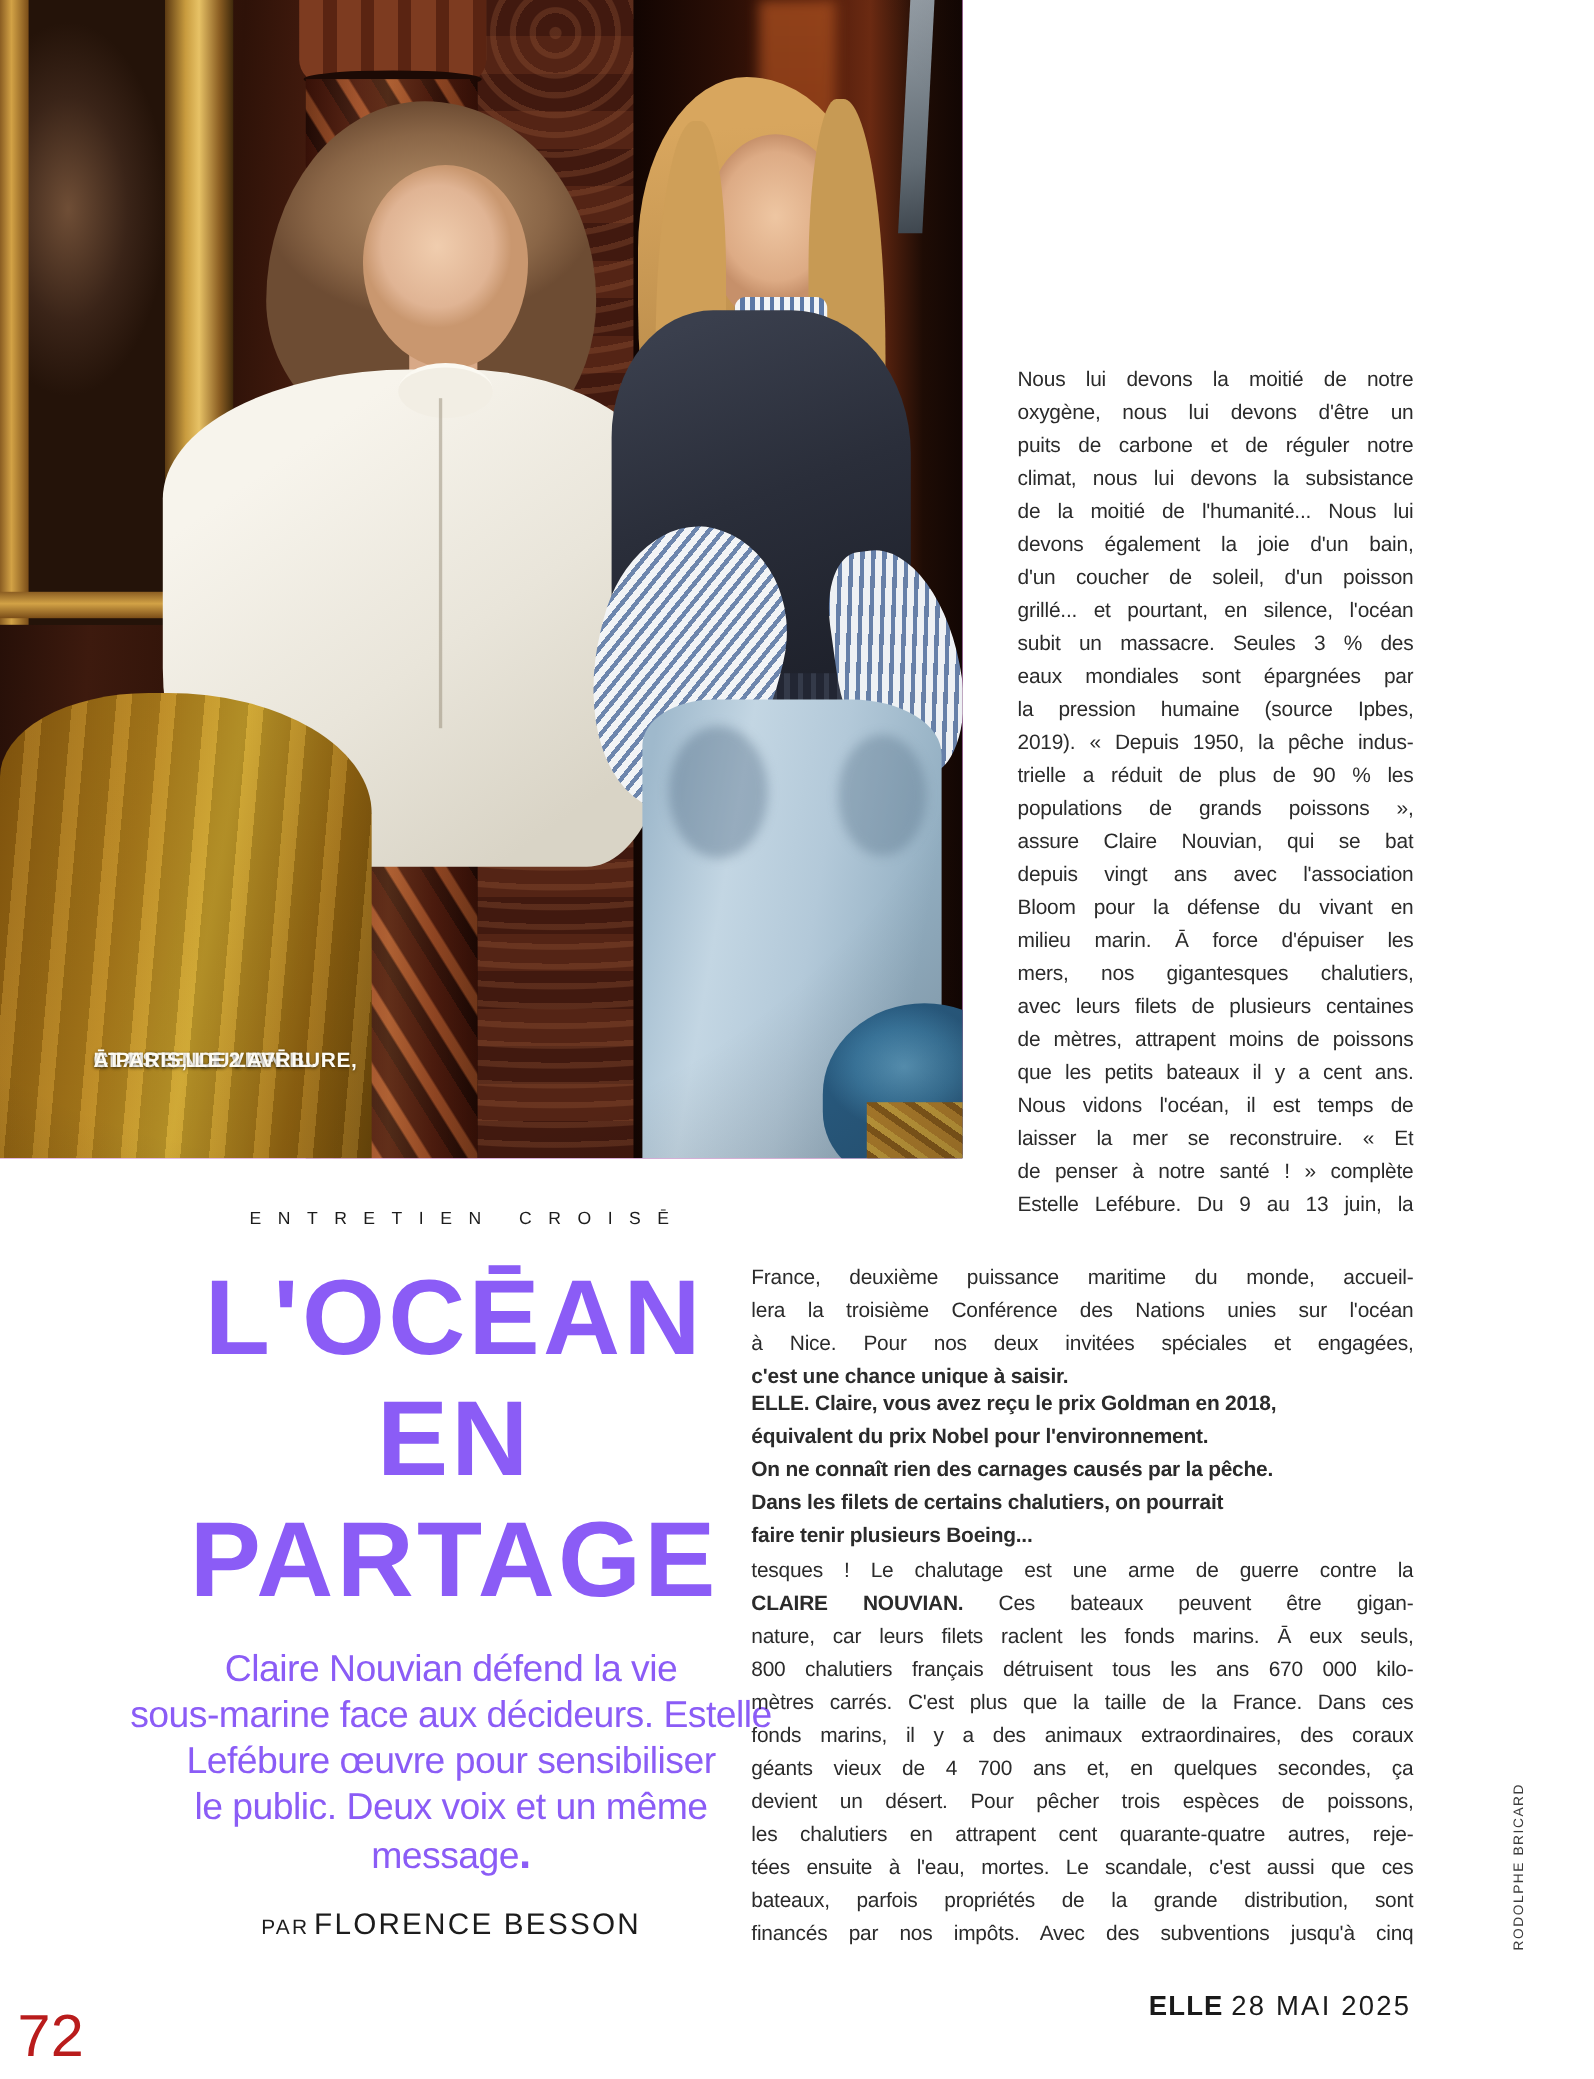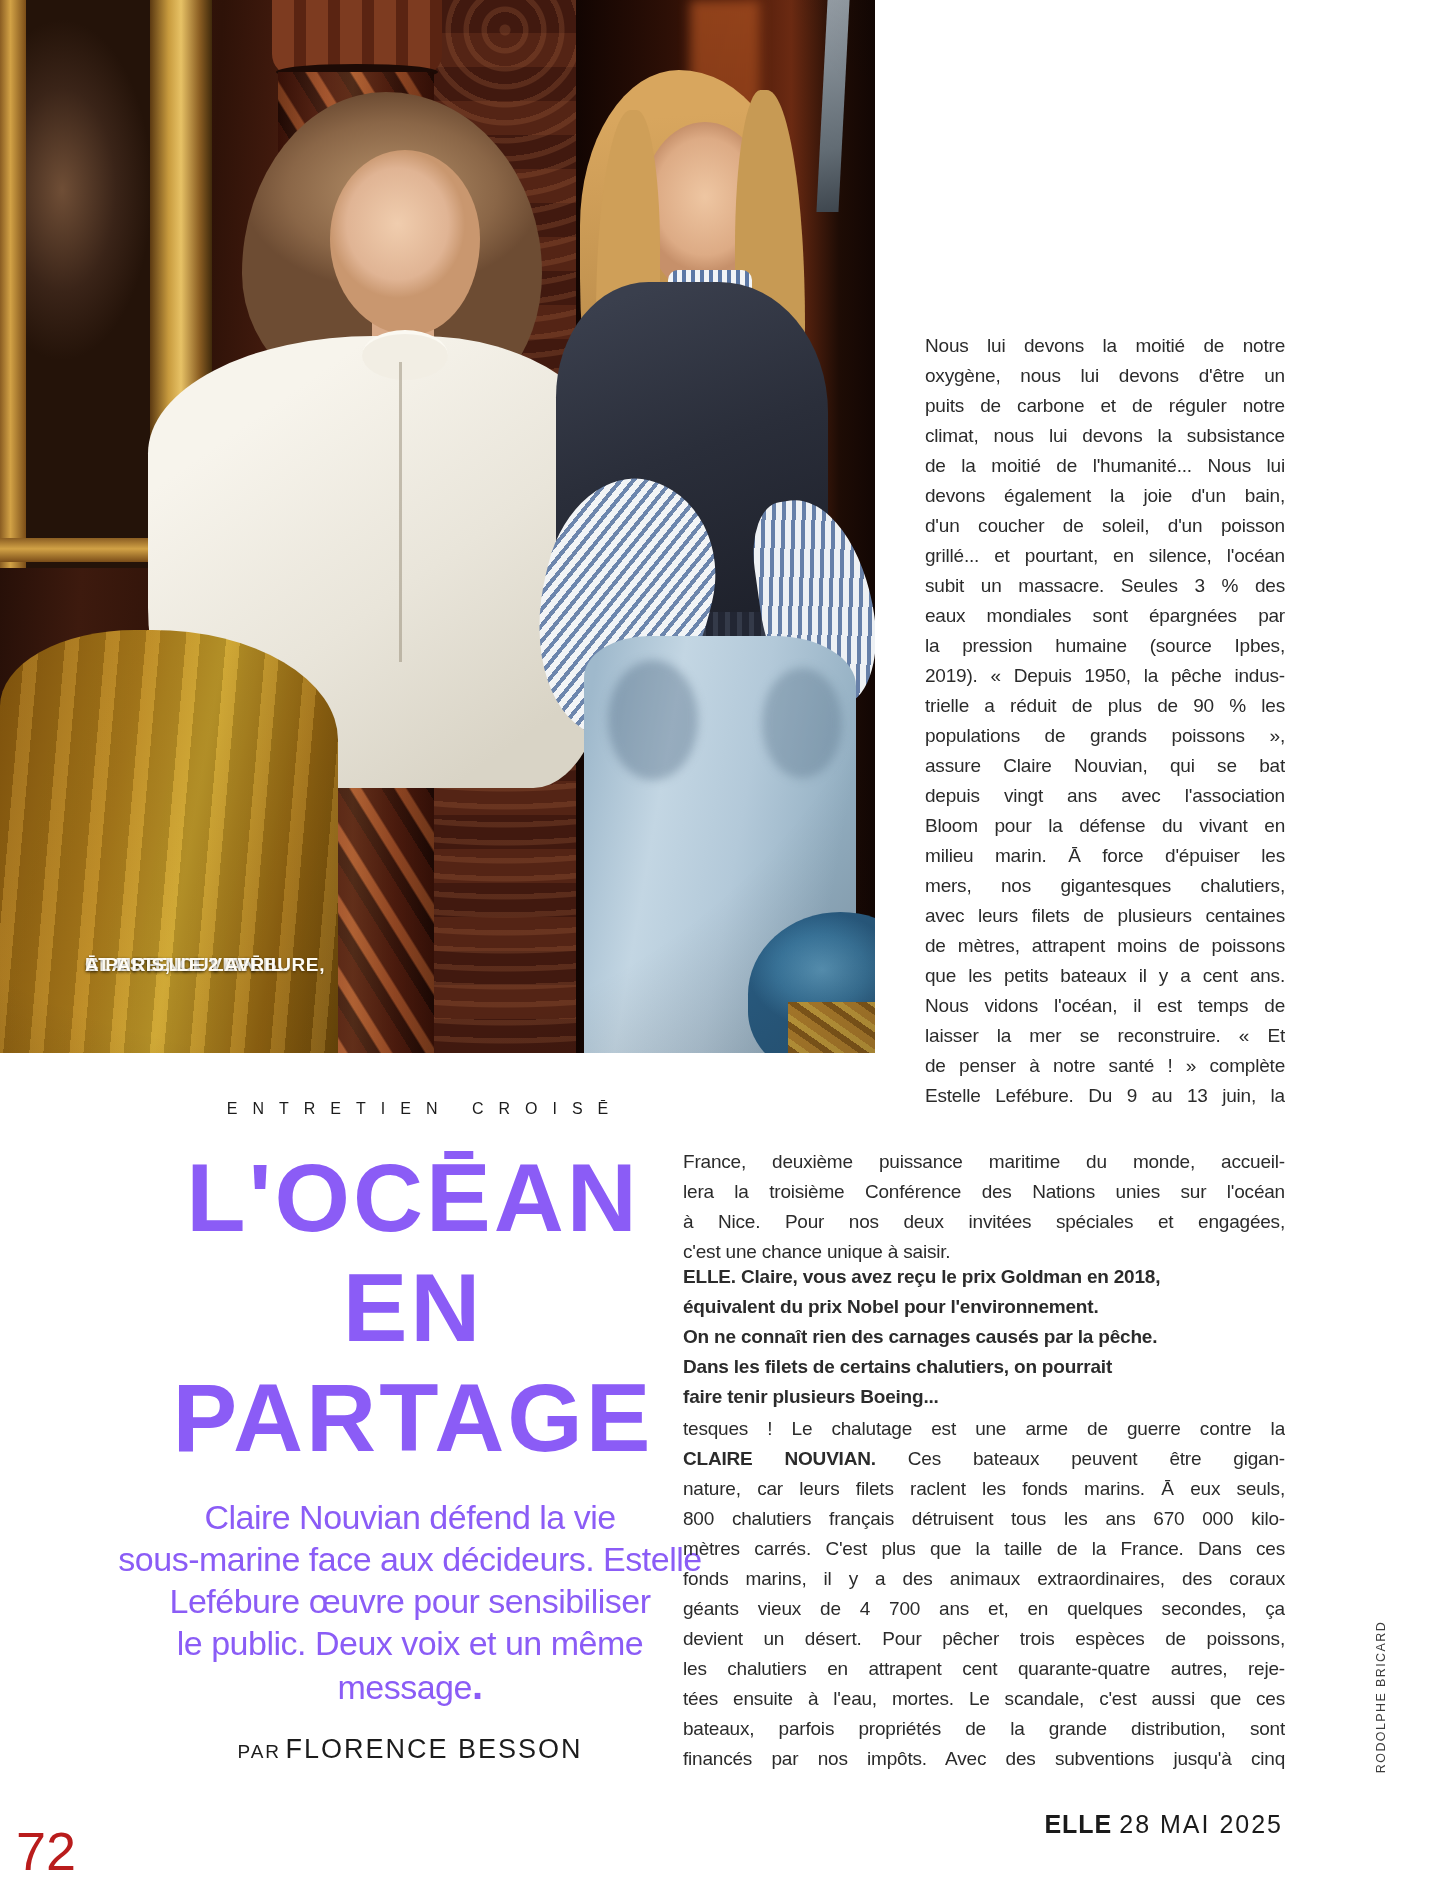--- a/index.html
+++ b/index.html
@@ -62,21 +62,21 @@
      background:repeating-linear-gradient(35deg,#b5832e 0 8px,#8a5e1c 8px 14px,#caa23e 14px 20px);}
   .ph-vignette{inset:0;background:radial-gradient(120% 100% at 35% 40%,transparent 60%,rgba(10,4,2,.38) 100%);}
   .caption{left:85px;top:950px;color:#fdfbf4;font-size:19px;font-weight:bold;line-height:30px;
      letter-spacing:.6px;text-shadow:0 1px 3px rgba(0,0,0,.45);z-index:5;}
   .cap-line{white-space:nowrap;}
   
   .tline,.qline,.aline{font-size:19px;line-height:30px;height:30px;overflow:hidden;color:#2b2b2b;letter-spacing:-.2px;}
   .tline,.aline{text-align:justify;text-align-last:justify;}
   .col-narrow{position:absolute;left:925px;top:331px;width:360px;}
   .block-wide{position:absolute;left:683px;top:1119px;width:602px;margin-top:28px;}
-  .block-wide .tline:last-child{text-align:center;text-align-last:left;}
+  .block-wide .tline:last-child{text-align:center;text-align-last:left;font-weight:bold;}
   .qa-q{position:absolute;left:683px;top:1262px;width:602px;}
   .qa-a{position:absolute;left:683px;top:1414px;width:602px;}
   .qline{font-weight:bold;white-space:nowrap;text-align:left;text-align-last:left;}
   .q-label{font-weight:900;}
   .a-label{font-weight:900;white-space:normal;}
   
   .kicker{position:absolute;left:75px;top:1100px;width:670px;text-align:center;font-size:16px;
      letter-spacing:15px;padding-left:15px;color:#1c1c1c;white-space:nowrap;}
   .title{position:absolute;left:75px;top:1143px;width:670px;margin:0;text-align:center;font-weight:700;
      font-size:97px;line-height:110px;letter-spacing:3px;padding-left:3px;color:#8b5cf6;}

